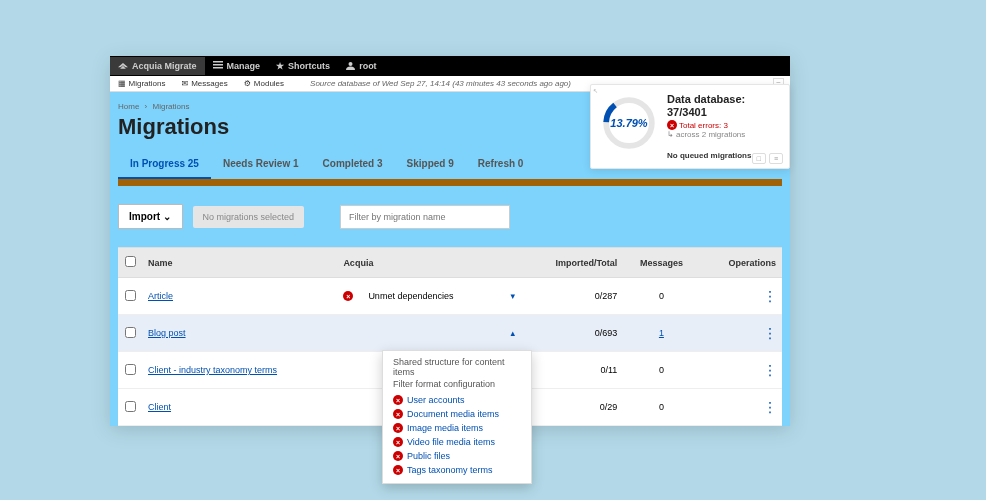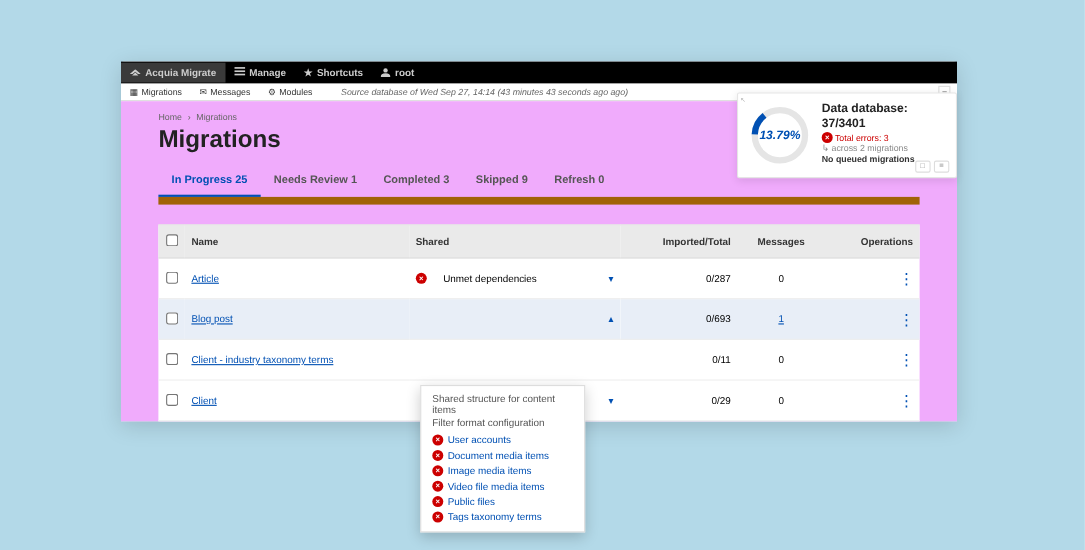--- a/index.html
+++ b/index.html
@@ -1,50 +1,50 @@
 <!DOCTYPE html>
 <html><head>
   <meta charset="utf-8">
   <style>
     * { margin:0; padding:0; box-sizing:border-box; font-family: Arial, Helvetica, sans-serif; }
     body { background: #b3d9e8; width:986px; height:500px; overflow:hidden; position:relative; }
     .bg-shape { position:absolute; left:0; top:0; width:986px; height:500px; background: radial-gradient(ellipse at 50% 50%, #b3d9e8 0%, #b3d9e8 60%, #b3d9e8 100%); z-index:0; }
-    .app { position:absolute; left:110px; top:56px; width:760px; background:#fff; border-radius:3px 3px 0 0; box-shadow:0 4px 20px rgba(0,0,0,.15); z-index:2; overflow:visible; }
+    .app { position:absolute; left:110px; top:56px; width:680px; background:#fff; border-radius:3px 3px 0 0; box-shadow:0 4px 20px rgba(0,0,0,.15); z-index:2; overflow:visible; }
     
     .topbar { background:#000; color:#ccc; height:20px; display:flex; align-items:center; font-size:9px; font-weight:bold; }
     .topbar .logo { background:#3a3a3a; padding:4px 8px; display:flex; align-items:center; gap:4px; }
     .topbar .logo-icon { display:inline-block; width:10px; height:8px; }
     .topbar .item { padding:4px 8px; display:flex; align-items:center; gap:4px; cursor:pointer; }
     .topbar svg { fill:#ccc; }
     
     .secondbar { background:#fff; border-bottom:1px solid #ddd; height:16px; display:flex; align-items:center; font-size:8px; position:relative; }
     .secondbar .tab { padding:2px 8px; display:flex; align-items:center; gap:3px; color:#333; cursor:pointer; }
     .secondbar .source { color:#666; font-style:italic; margin-left:18px; }
     .secondbar .gear { position:absolute; right:6px; top:2px; color:#999; font-size:8px; border:1px solid #ddd; padding:1px 2px; }
     
-    .content { padding:10px 34px 0; position:relative; background:#f0abfc; }
+    .content { padding:10px 8px 0; position:relative; background:#7dd3fc; }
     .breadcrumb { font-size:8px; color:#666; margin-bottom:3px; }
     .breadcrumb a { color:#666; text-decoration:none; }
     .breadcrumb .sep { margin:0 3px; }
     h1 { font-size:22px; font-weight:bold; color:#222; margin-bottom:10px; }
     
     .tabs { display:flex; gap:0; border-bottom:7px solid #a16207; margin-bottom:18px; }
     .tabs .tab { padding:8px 12px; font-size:10px; font-weight:bold; color:#555; cursor:pointer; border-bottom:2px solid transparent; }
     .tabs .tab.active { color:#0050b3; border-bottom-color:#0050b3; }
     .tabs .tab .count { font-weight:bold; }
     
     .stats-card { position:absolute; right:0; top:-8px; width:200px; background:#fff; border:1px solid #e5e5e5; border-radius:2px; box-shadow:0 2px 8px rgba(0,0,0,.1); padding:8px; display:flex; gap:8px; z-index:10; }
     .donut-wrap { width:60px; height:60px; position:relative;font-style:italic; }
     .donut-wrap svg { width:60px; height:60px; }
     .donut-pct { position:absolute; top:50%; left:50%; transform:translate(-50%,-50%); font-size:11px; font-weight:bold; color:#0050b3; }
     .stats-info { flex:1; font-size:8px; }
     .stats-info .title { font-weight:bold; font-size:11px; color:#222; line-height:1.2; }
     .stats-info .errs { color:#c00; display:flex; align-items:center; gap:2px; margin-top:1px; }
     .stats-info .across { color:#888; }
-    .stats-info .noq { font-weight:bold; color:#333; margin-top:1px; }
+    .stats-info .noq { font-weight:bold; color:#333; margin-top:12px; }
     .stats-btns { position:absolute; bottom:4px; right:6px; display:flex; gap:3px; }
     .stats-btns span { border:1px solid #ddd; padding:1px 4px; border-radius:2px; font-size:7px; color:#999; }
     .tiny-label { position:absolute; top:2px; left:2px; font-size:6px; color:#aaa; }
     
     .toolbar { display:flex; gap:10px; margin-bottom:18px; align-items:center; }
     .import-btn { border:1px solid #bbb; padding:6px 10px; font-size:10px; font-weight:bold; background:#fff; cursor:pointer; display:flex; align-items:center; gap:3px; }
     .chip { background:#e5e5e5; padding:6px 10px; font-size:9px; color:#888; border-radius:2px; }
     .filter-input { border:1px solid #ccc; padding:6px 8px; font-size:9px; width:170px; background:#fff; margin-left:26px; }
     
     .table { width:100%; border-collapse:collapse; font-size:9px; background:#fff; }
@@ -169,27 +169,35 @@
         <span>Completed</span>&nbsp;<span class="count">3</span>
       </div>
       <div class="tab">
         <span>Skipped</span>&nbsp;<span class="count">9</span>
       </div>
       <div class="tab">
         <span>Refresh</span>&nbsp;<span class="count">0</span>
       </div>
     </div>
 
+    <div class="toolbar">
+      <div class="import-btn">
+        <span>Import</span>
+        <span>⌄</span>
+      </div>
+      <div class="chip">No migrations selected</div>
+      <input class="filter-input" type="text" placeholder="Filter by migration name" style="">
+    </div>
 
     <table class="table">
       <thead>
         <tr>
           <th class="chk"><input type="checkbox" style=""></th>
           <th>Name</th>
-          <th>Shared</th>
+          <th>Acquia</th>
           <th class="right">Imported/Total</th>
           <th class="center">Messages</th>
           <th class="right">Operations</th>
         </tr>
       </thead>
       <tbody id="tbody">
           <tr>
     <td class="chk"><input type="checkbox" style=""></td>
     <td><span class="name-link">Article</span></td>
     <td class="status-cell">

